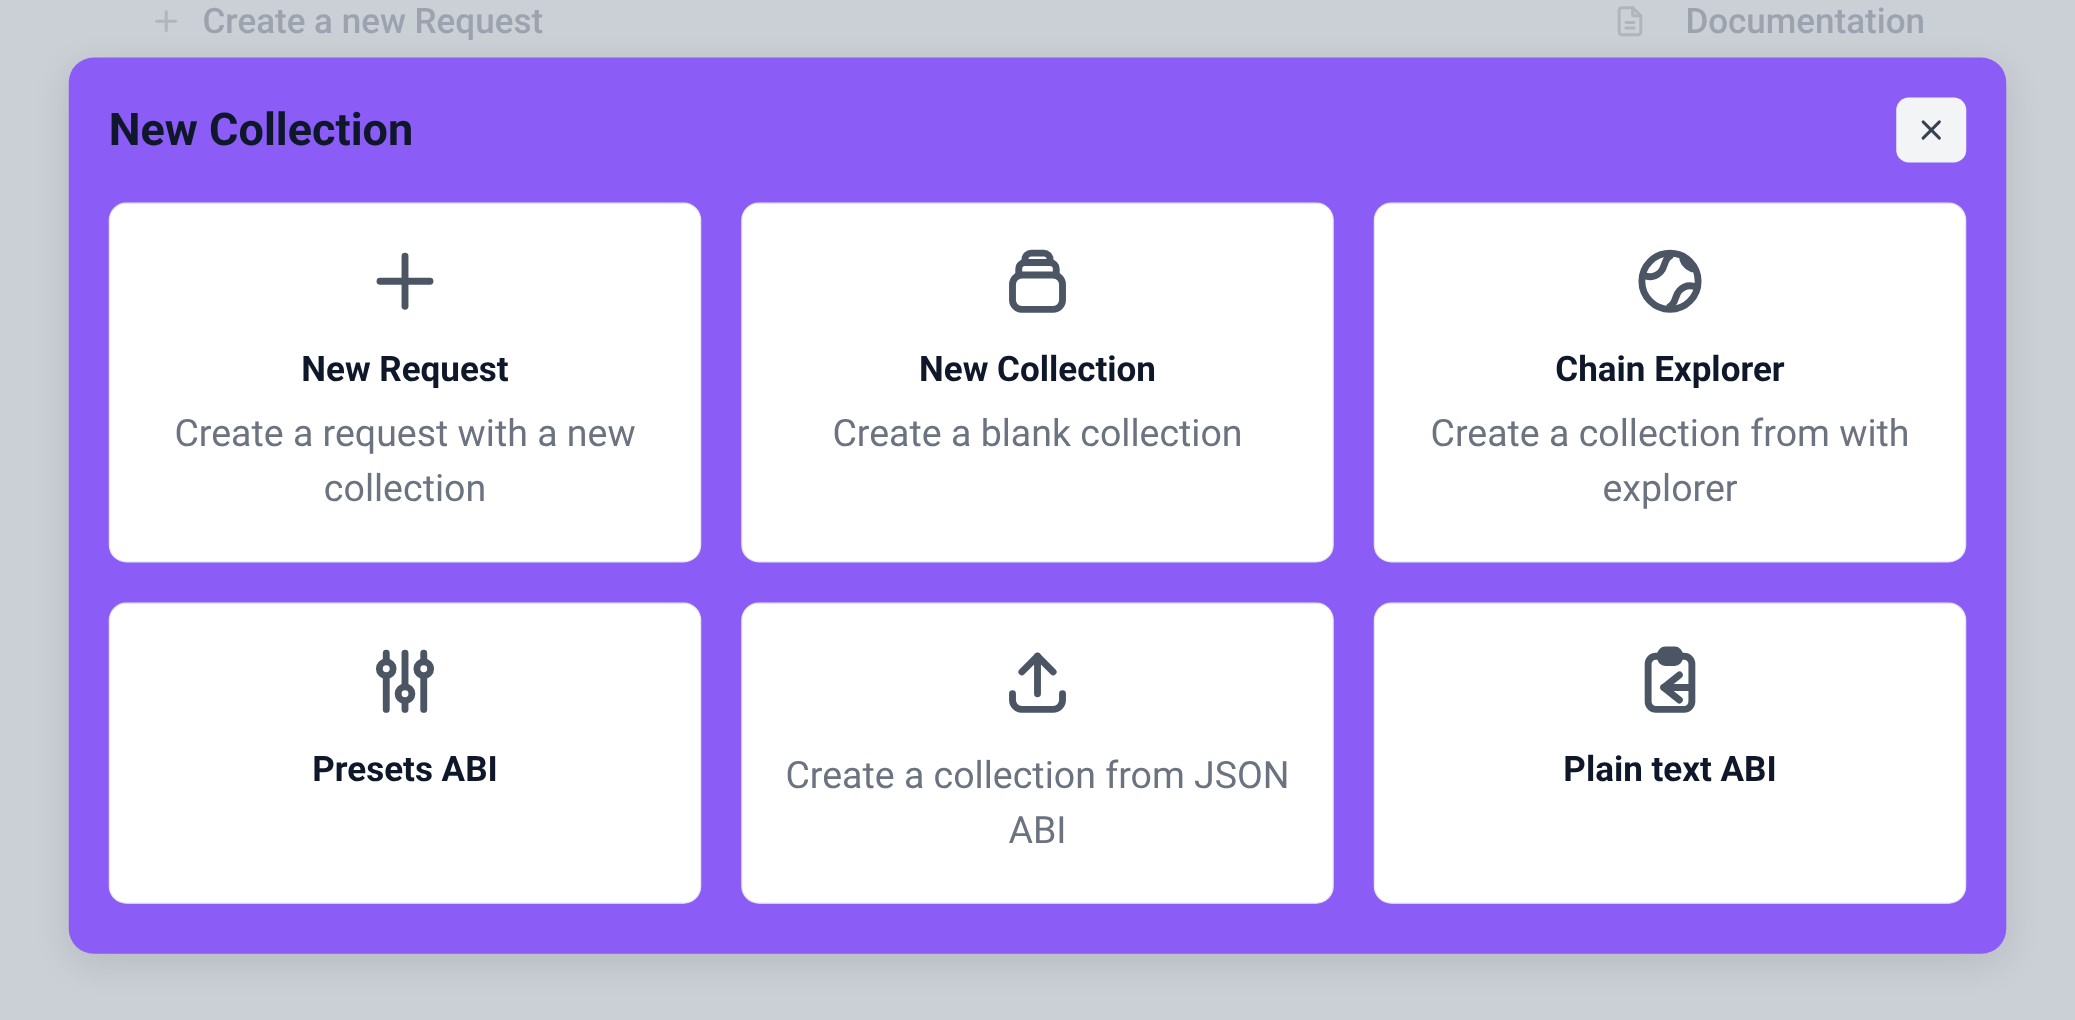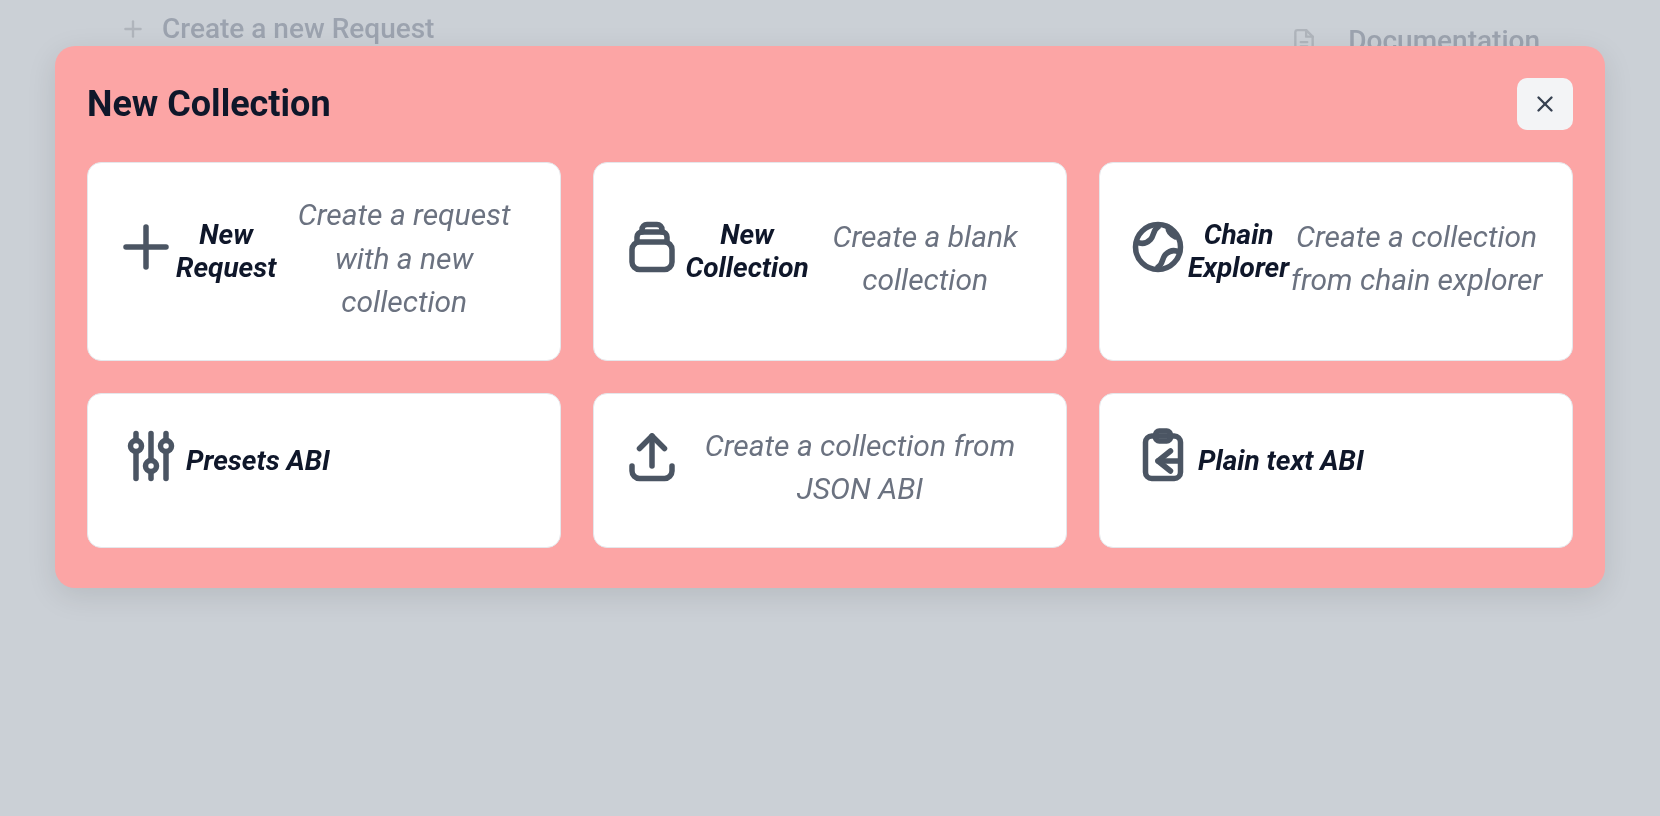--- a/index.html
+++ b/index.html
@@ -17,51 +17,50 @@
     }
     .background-bar {
       position: absolute;
       top: 0;
       left: 0;
       right: 0;
       height: 32px;
       display: flex;
       justify-content: space-between;
       align-items: flex-start;
-      padding: 12px 120px 0 120px;
+      padding: 0 120px 0 120px;
       color: #9ca3af;
       font-size: 28px;
       font-weight: 500;
     }
     .bg-left {
       display: flex;
       align-items: center;
       gap: 16px;
     }
     .bg-right {
       display: flex;
       align-items: center;
       gap: 31px;
-      margin-top: 12px;
     }
     .bg-icon {
       width: 26px;
       height: 26px;
       fill: none;
       stroke: #b0b5bc;
       stroke-width: 2.2;
       stroke-linecap: round;
       stroke-linejoin: round;
     }
     .modal {
       position: absolute;
       top: 46px;
       left: 55px;
       right: 55px;
-      background: #fca5a5;
+      background: #8b5cf6;
       border-radius: 20px;
       padding: 32px 32px 40px 32px;
       box-shadow: 0 8px 30px rgba(0,0,0,0.1);
     }
     .modal-header {
       display: flex;
       justify-content: space-between;
       align-items: center;
       margin-bottom: 32px;
     }
@@ -93,25 +92,25 @@
     .cards-grid {
       display: grid;
       grid-template-columns: repeat(3, 1fr);
       gap: 32px;
     }
     .card {
       border: 1px solid #e5e7eb;
       border-radius: 14px;
       padding: 30px 28px 36px 28px;
       display: flex;
+      flex-direction: column;
       align-items: center;
       text-align: center;
       cursor: pointer;
       background: #ffffff;
-      font-style: italic;
     }
     .card-icon {
       width: 70px;
       height: 64px;
       margin-bottom: 22px;
       display: flex;
       align-items: center;
       justify-content: center;
     }
     .card-icon svg {
@@ -197,21 +196,21 @@
     <div class="card">
       <div class="card-icon">
         <svg viewBox="0 0 24 24">
           <circle cx="12" cy="12" r="9"></circle>
           <path d="M3.5 10c2 1 4 .5 5.5-1s1-4 3-5"></path>
           <path d="M20.5 14c-2-1-4-.5-5.5 1s-1 4-3 5"></path>
           <path d="M16 4c0 2 1 3 3 4"></path>
         </svg>
       </div>
       <div class="card-title">Chain Explorer</div>
-      <div class="card-desc">Create a collection from chain explorer</div>
+      <div class="card-desc">Create a collection from with explorer</div>
     </div>
 
     <div class="card">
       <div class="card-icon">
         <svg viewBox="0 0 24 24">
           <line x1="6" y1="3" x2="6" y2="21"></line>
           <circle cx="6" cy="8" r="2.2" fill="#ffffff"></circle>
           <line x1="12" y1="3" x2="12" y2="21"></line>
           <circle cx="12" cy="16" r="2.2" fill="#ffffff"></circle>
           <line x1="18" y1="3" x2="18" y2="21"></line>

